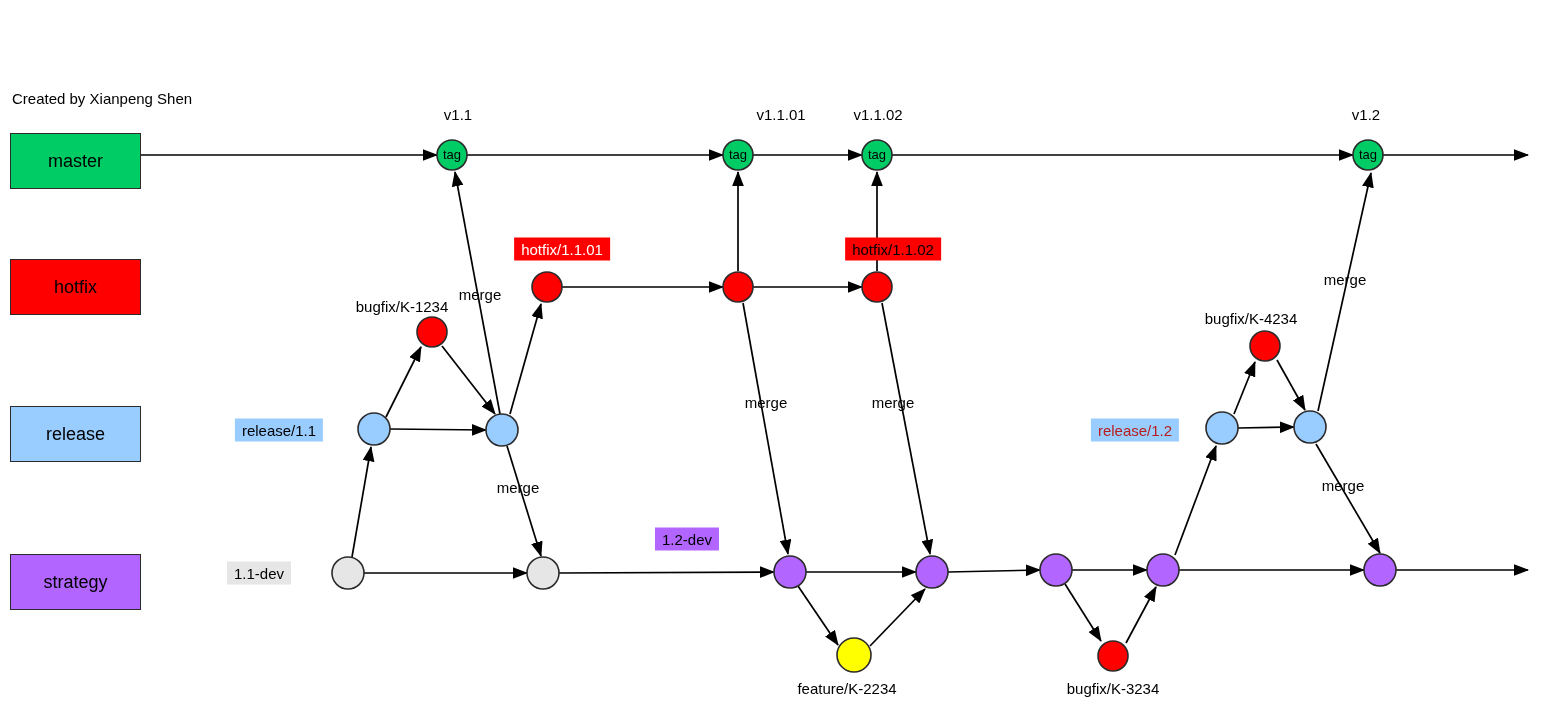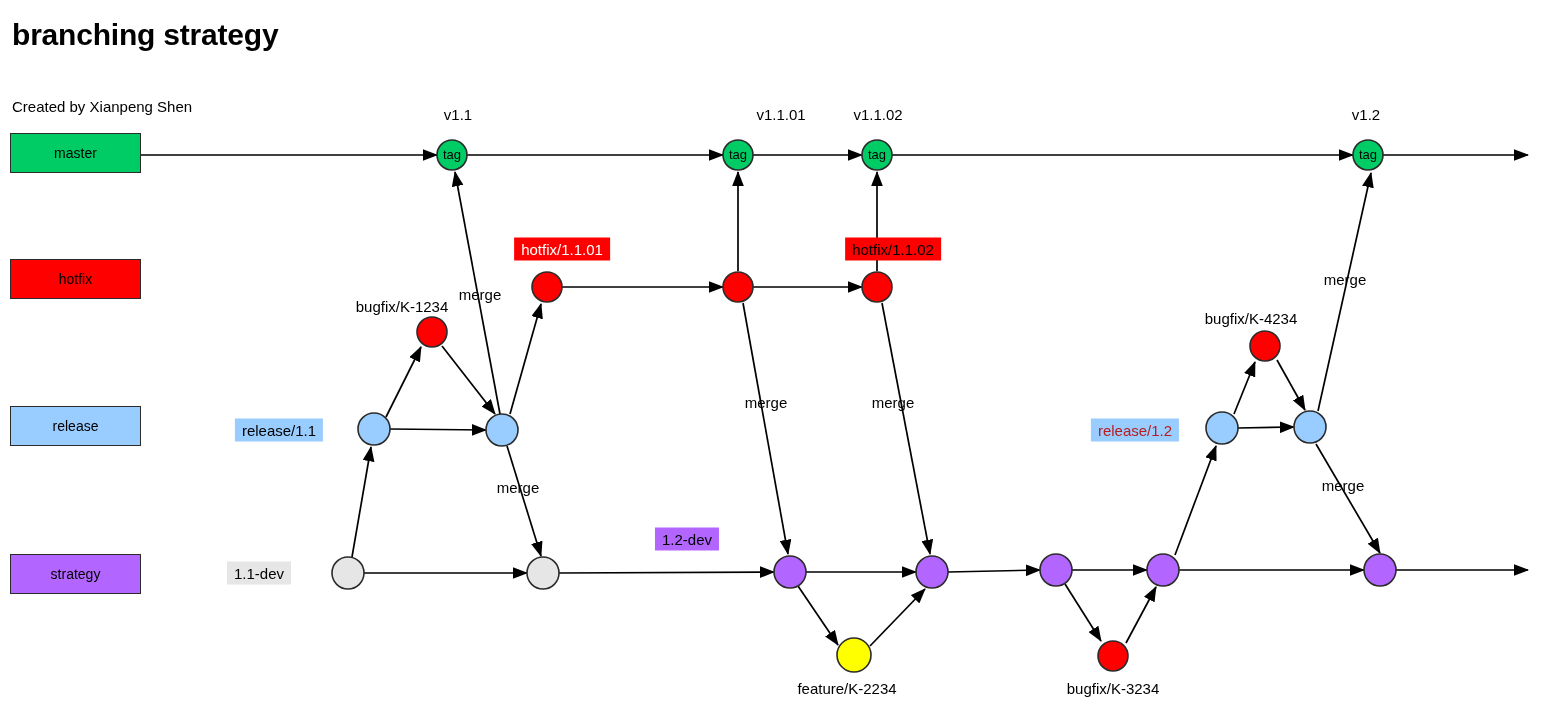--- a/index.html
+++ b/index.html
@@ -24,35 +24,35 @@
     top: 18px;
     font-size: 30px;
     font-weight: bold;
     letter-spacing: -0.2px;
     color: #000;
     white-space: nowrap;
   }
   #subtitle {
     position: absolute;
     left: 12px;
-    top: 98px;
+    top: 90px;
     font-size: 15px;
     color: #000;
     white-space: nowrap;
   }
   .lane-box {
     position: absolute;
     width: 131px;
-    height: 40px;
+    height: 56px;
     border: 1.6px solid #2b2b2b;
     box-sizing: border-box;
     display: flex;
     align-items: center;
     justify-content: center;
-    font-size: 14px;
+    font-size: 18px;
     color: #000;
   }
   svg#graph {
     position: absolute;
     left: 0;
     top: 0;
     width: 1545px;
     height: 707px;
     overflow: visible;
   }
@@ -86,21 +86,20 @@
     white-space: nowrap;
     padding: 3px 7px;
     transform: translate(-50%, -50%);
   }
 </style>
 </head>
 <body>
 
 <div id="page">
 
-  <div id="title">branching strategy</div>
   <div id="subtitle">Created by Xianpeng Shen</div>
 
   <svg id="graph" viewBox="0 0 1545 707">
     <defs>
       <marker id="arrowhead" markerWidth="9" markerHeight="7" refX="8.4" refY="3.5" orient="auto" markerUnits="strokeWidth">
         <polygon points="0 0, 9 3.5, 0 7" fill="#000000"></polygon>
       </marker>
     </defs>
     <g id="edges-layer">
         <line x1="141" y1="155" x2="437" y2="155" class="edge" marker-end="url(#arrowhead)"></line>

